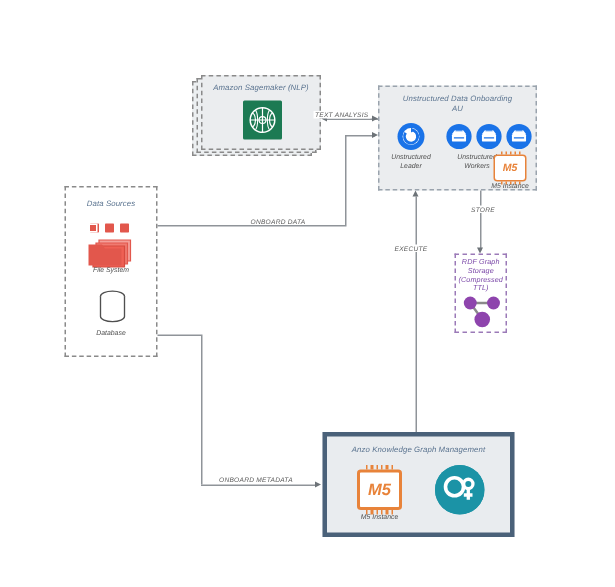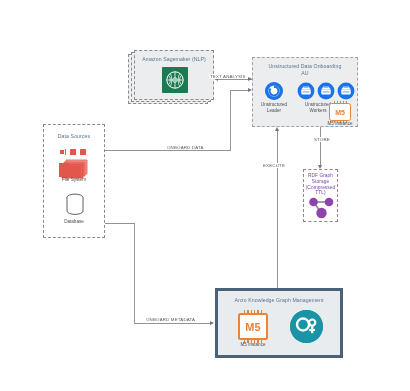--- a/index.html
+++ b/index.html
@@ -9,20 +9,21 @@
   }
   body {
     font-family: "Liberation Sans", sans-serif;
   }
   #canvas {
     position: relative;
     width: 410px;
     height: 391px;
     background: #ffffff;
     overflow: hidden;
+    font-style: italic;
   }
   .node {
     position: absolute;
     box-sizing: border-box;
   }
   
   .dashed-group {
     border: 1px dashed #8a8a8a;
     background: #ffffff;
   }

